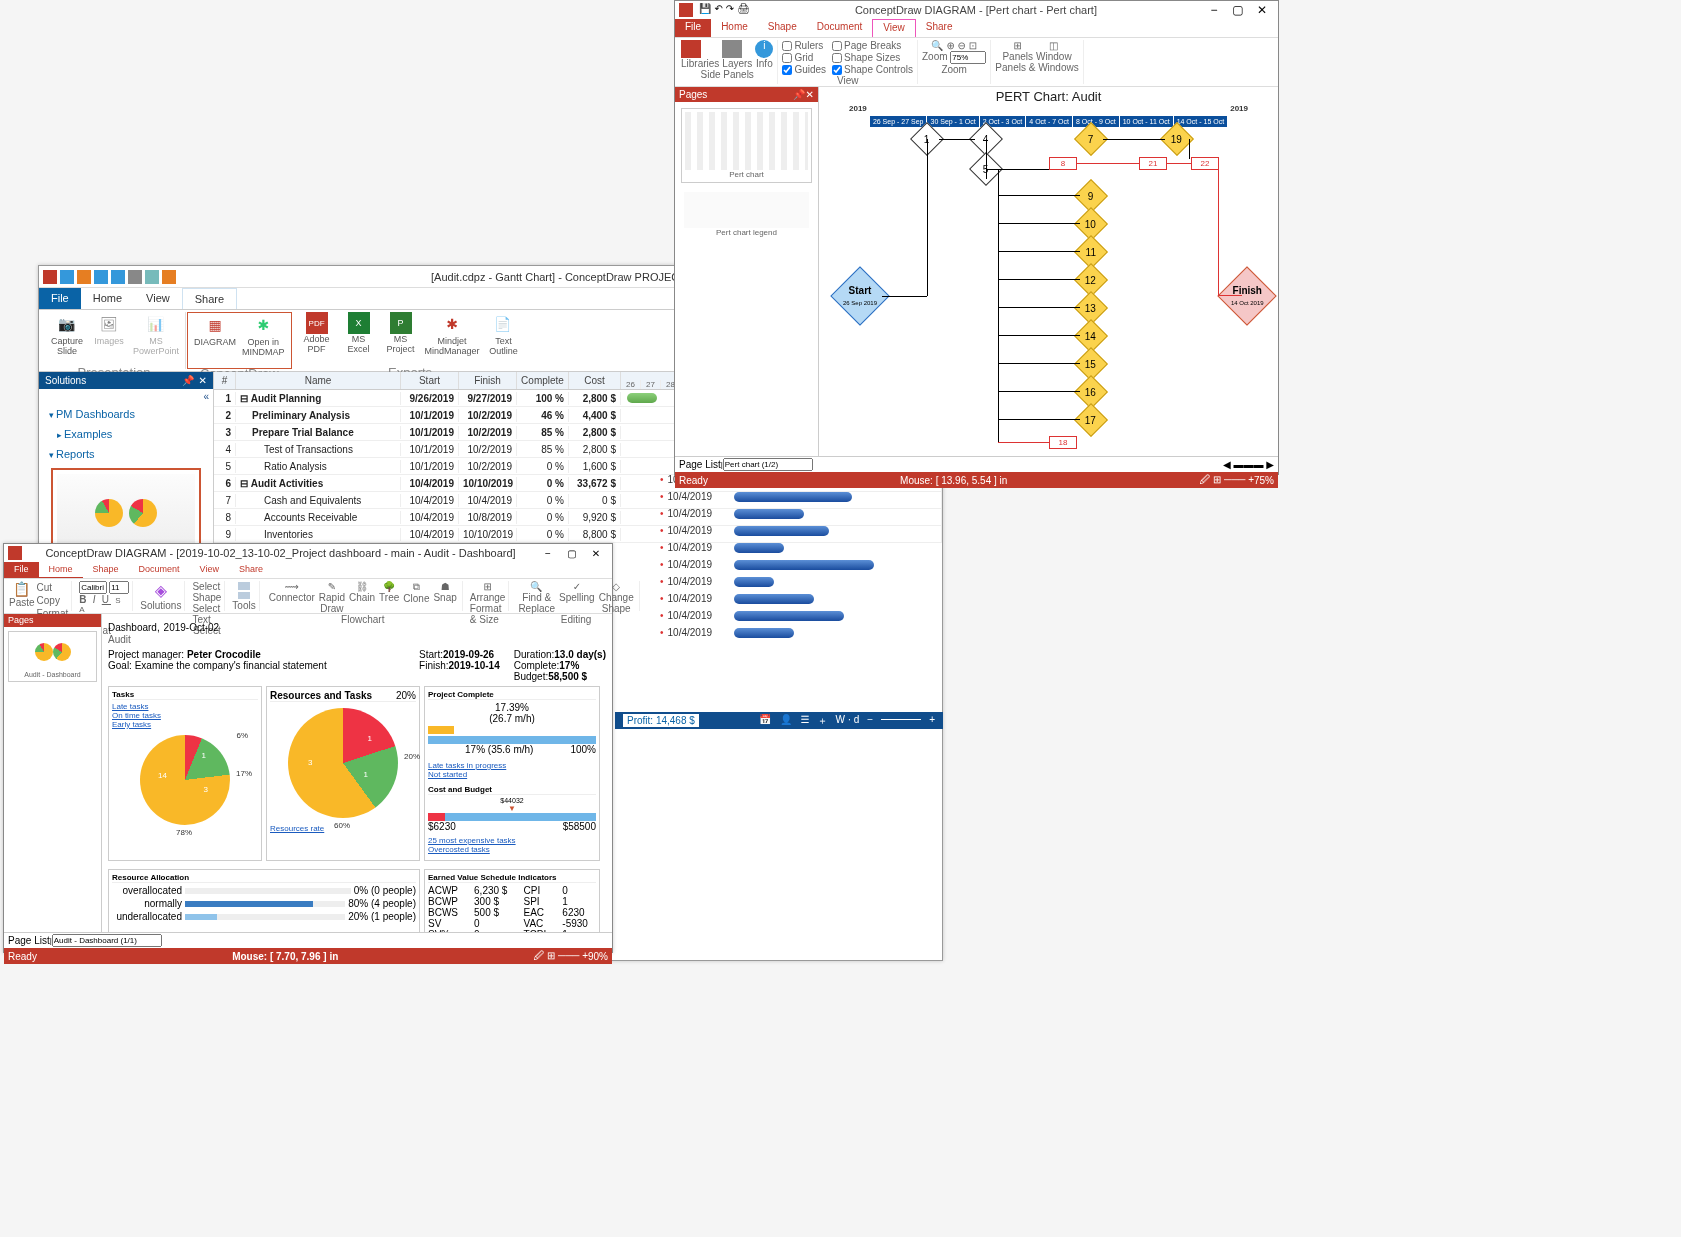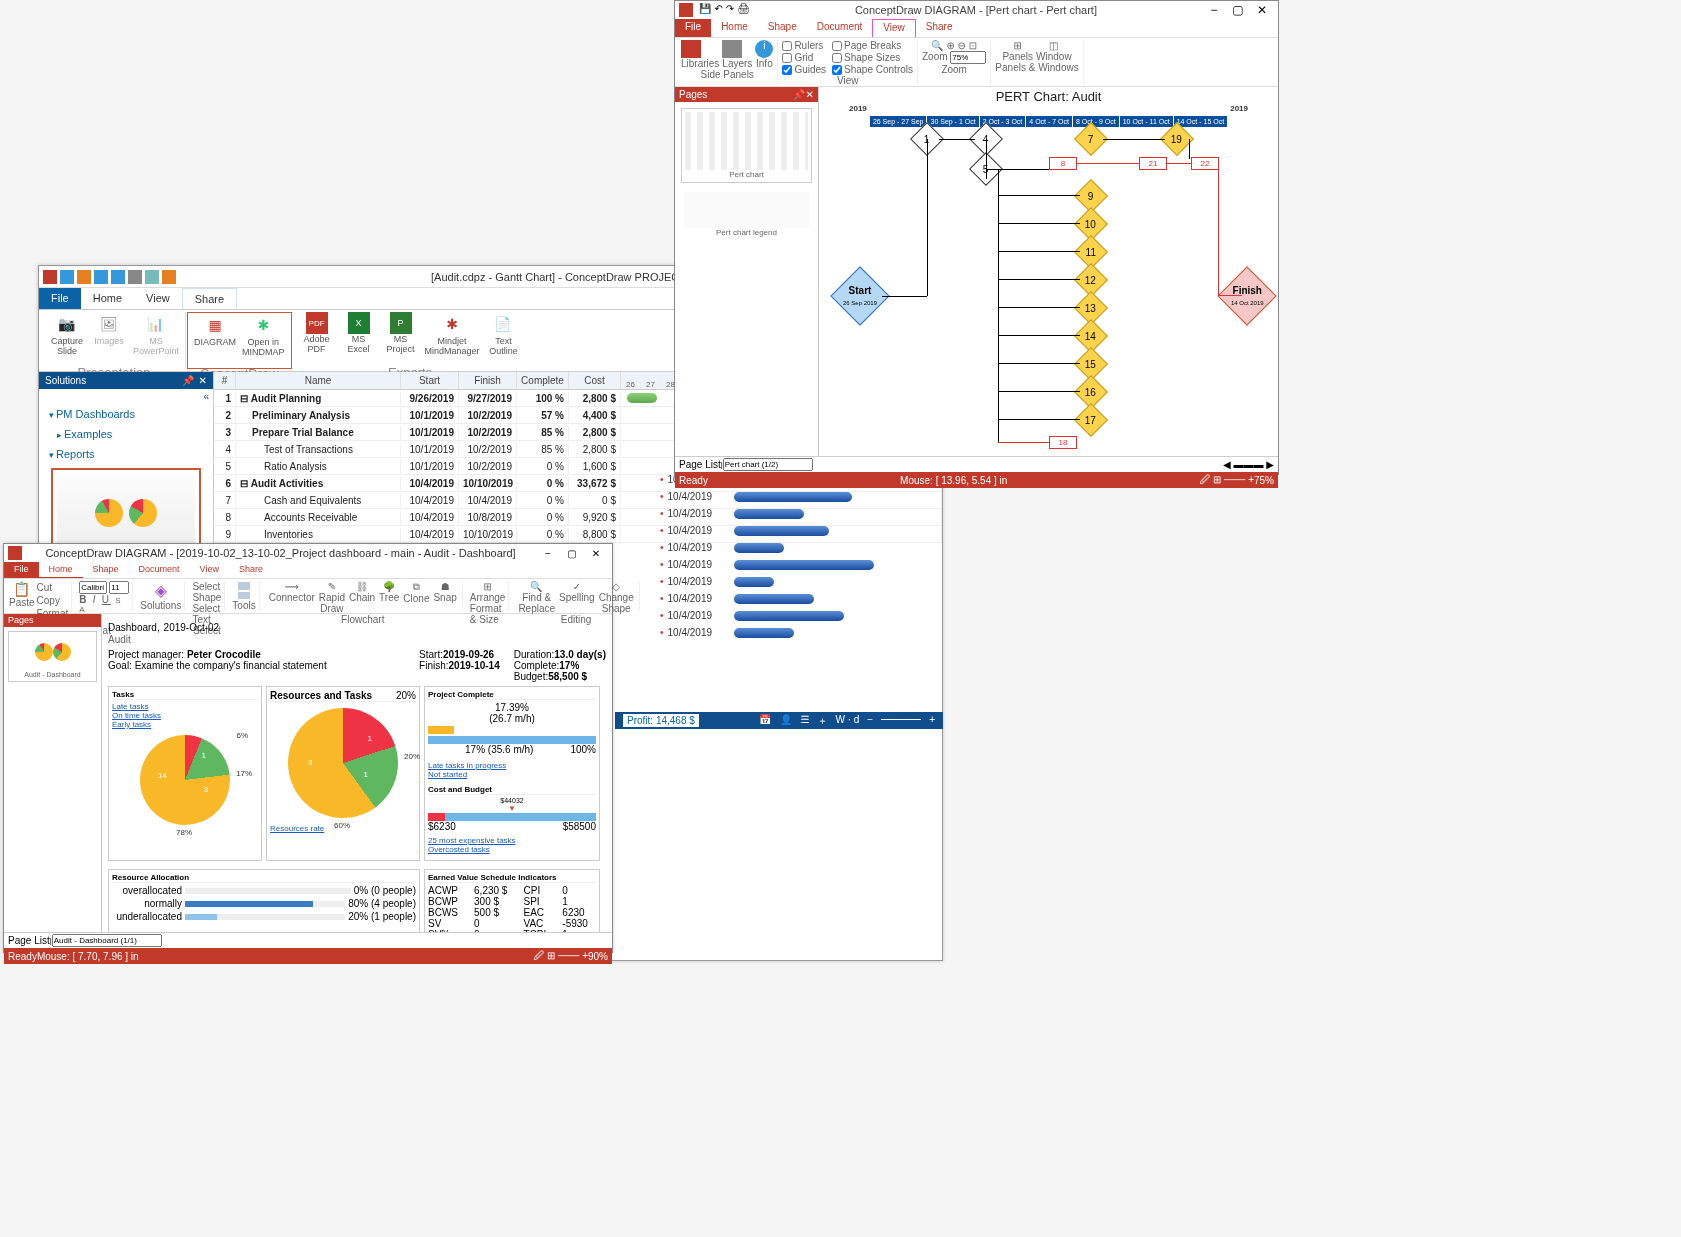--- a/index.html
+++ b/index.html
@@ -110,21 +110,21 @@
 .card.ev{width:176px;height:70px;margin-top:4px;}
 .link{color:#1a5bbf;text-decoration:underline;font-size:8px;display:block;}
 
 .pie{width:90px;height:90px;border-radius:50%;margin:6px auto;position:relative;}
 .pct-lbl{position:absolute;font-size:8px;color:#333;}
 .bar-row{display:flex;align-items:center;gap:3px;font-size:7px;margin:2px 0;}
 .bar-row .barbk{flex:1;height:6px;background:#eee;position:relative;}
 .bar-row .barfg{position:absolute;height:100%;}
 
 .dash-status{height:16px;background:#c0392b;color:#fff;display:flex;align-items:center;font-size:8px;padding:0 4px;}
-.dash-status .mid{flex:1;}
+.dash-status .mid{flex:1;text-align:center;font-weight:bold;}
 
 
 .win-diag{position:absolute;left:674px;top:0;width:605px;height:475px;background:#fff;border:1px solid #888;}
 .win-diag .titlebar{height:18px;display:flex;align-items:center;padding:0 4px;font-size:9px;}
 .win-diag .titlebar .tbl{display:flex;gap:3px;}
 .win-diag .titlebar .title-text{flex:1;text-align:center;color:#444;}
 .win-diag .titlebar .winbtn{width:24px;text-align:center;font-size:12px;}
 .win-diag .menubar{display:flex;height:18px;}
 .win-diag .menubar .tab{padding:2px 10px;font-size:10px;color:#c0392b;}
 .win-diag .menubar .tab.accent{background:#c0392b;color:#fff;}
@@ -300,21 +300,21 @@
             <div class="col-cost">2,800 $</div>
             <div class="col-gantt">
               <div class="gantt-bar gc-green" style="left:6px;width:30px"></div>
             </div>
           </div>
           <div class="task-row bold">
             <div class="col-idx">2</div>
             <div class="col-name" style="padding-left:16px">Preliminary Analysis</div>
             <div class="col-start">10/1/2019</div>
             <div class="col-finish">10/2/2019</div>
-            <div class="col-complete">57 %</div>
+            <div class="col-complete">46 %</div>
             <div class="col-cost">4,400 $</div>
             <div class="col-gantt">
               <div class="gantt-bar gc-green" style="left:90px;width:30px"></div>
             </div>
           </div>
           <div class="task-row bold">
             <div class="col-idx">3</div>
             <div class="col-name" style="padding-left:16px">Prepare Trial Balance</div>
             <div class="col-start">10/1/2019</div>
             <div class="col-finish">10/2/2019</div>

